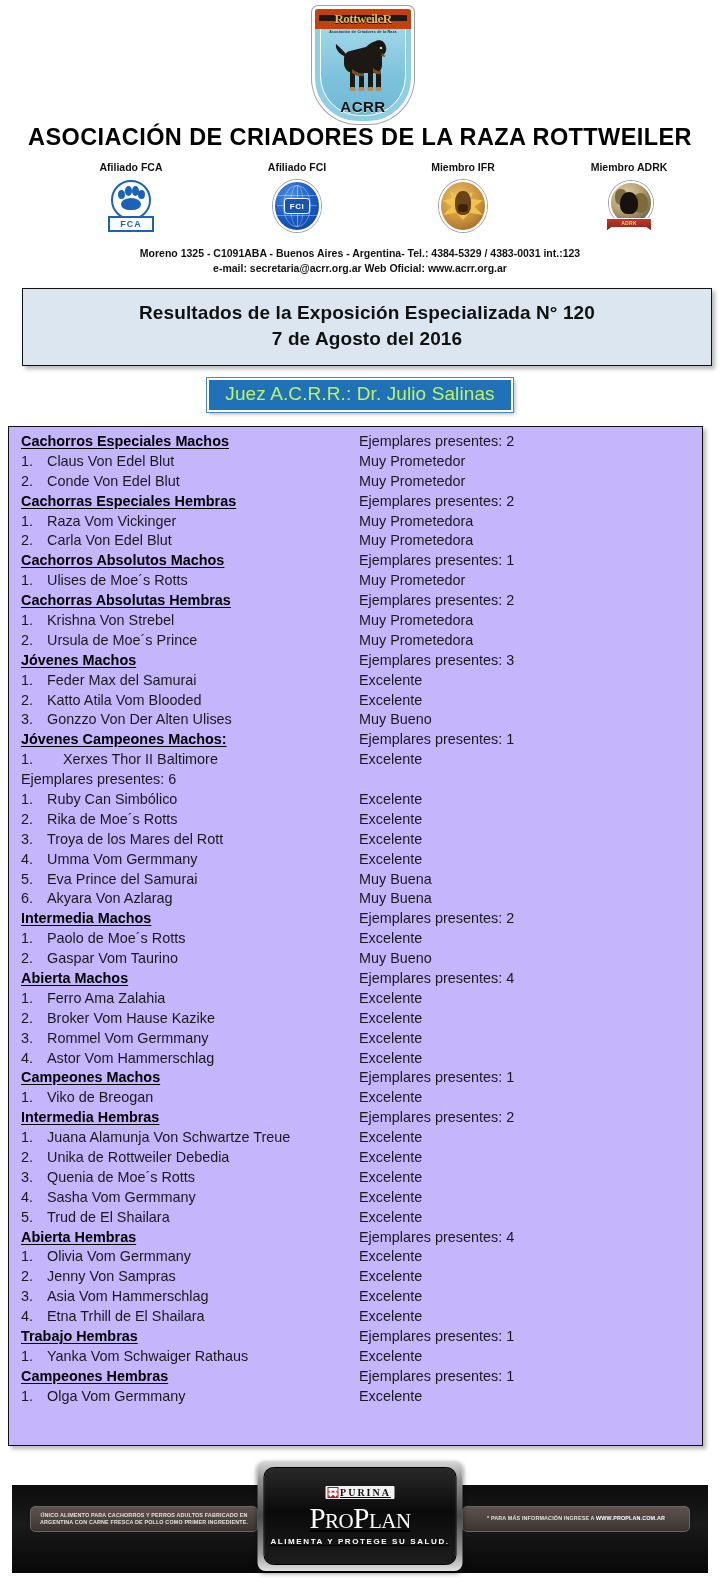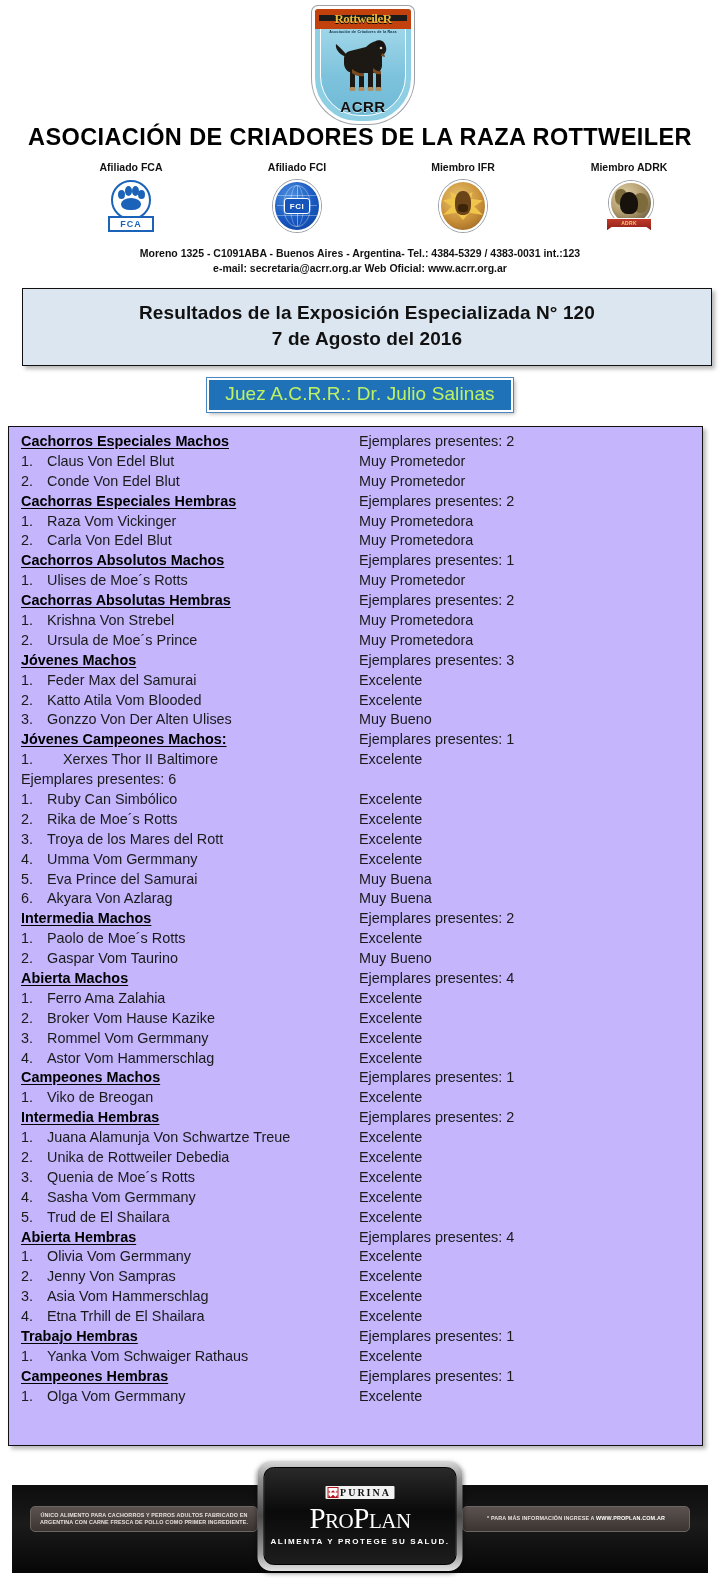--- a/index.html
+++ b/index.html
@@ -261,23 +261,24 @@
   }
   .foot-pill b{ color:#fff; }
   .foot-tag{
     position:absolute; left:0; right:0; bottom:8px; text-align:center;
     font-size:6px; font-weight:bold; color:#e8e2de; letter-spacing:.35px;
   }
   .proplan{
     position:absolute; left:50%; transform:translateX(-50%); top:6px;
     width:205px; height:110px;
     background:linear-gradient(180deg,#d9d9d9 0%,#8e8e8e 18%,#4a4a4a 50%,#9a9a9a 84%,#e2e2e2 100%);
-    border-radius:14px;
+    border-radius:8px;
     padding:6px; box-sizing:border-box;
     box-shadow:0 2px 5px rgba(0,0,0,.5);
+    text-decoration:underline;
   }
   .proplan-in{
     width:100%; height:100%;
     background:linear-gradient(180deg,#2a2a2a 0%,#0a0a0a 45%,#1d1d1d 100%);
     border-radius:10px;
     border:1px solid #000;
     display:flex; flex-direction:column; align-items:center; justify-content:center;
     box-sizing:border-box;
   }
   .purina{

